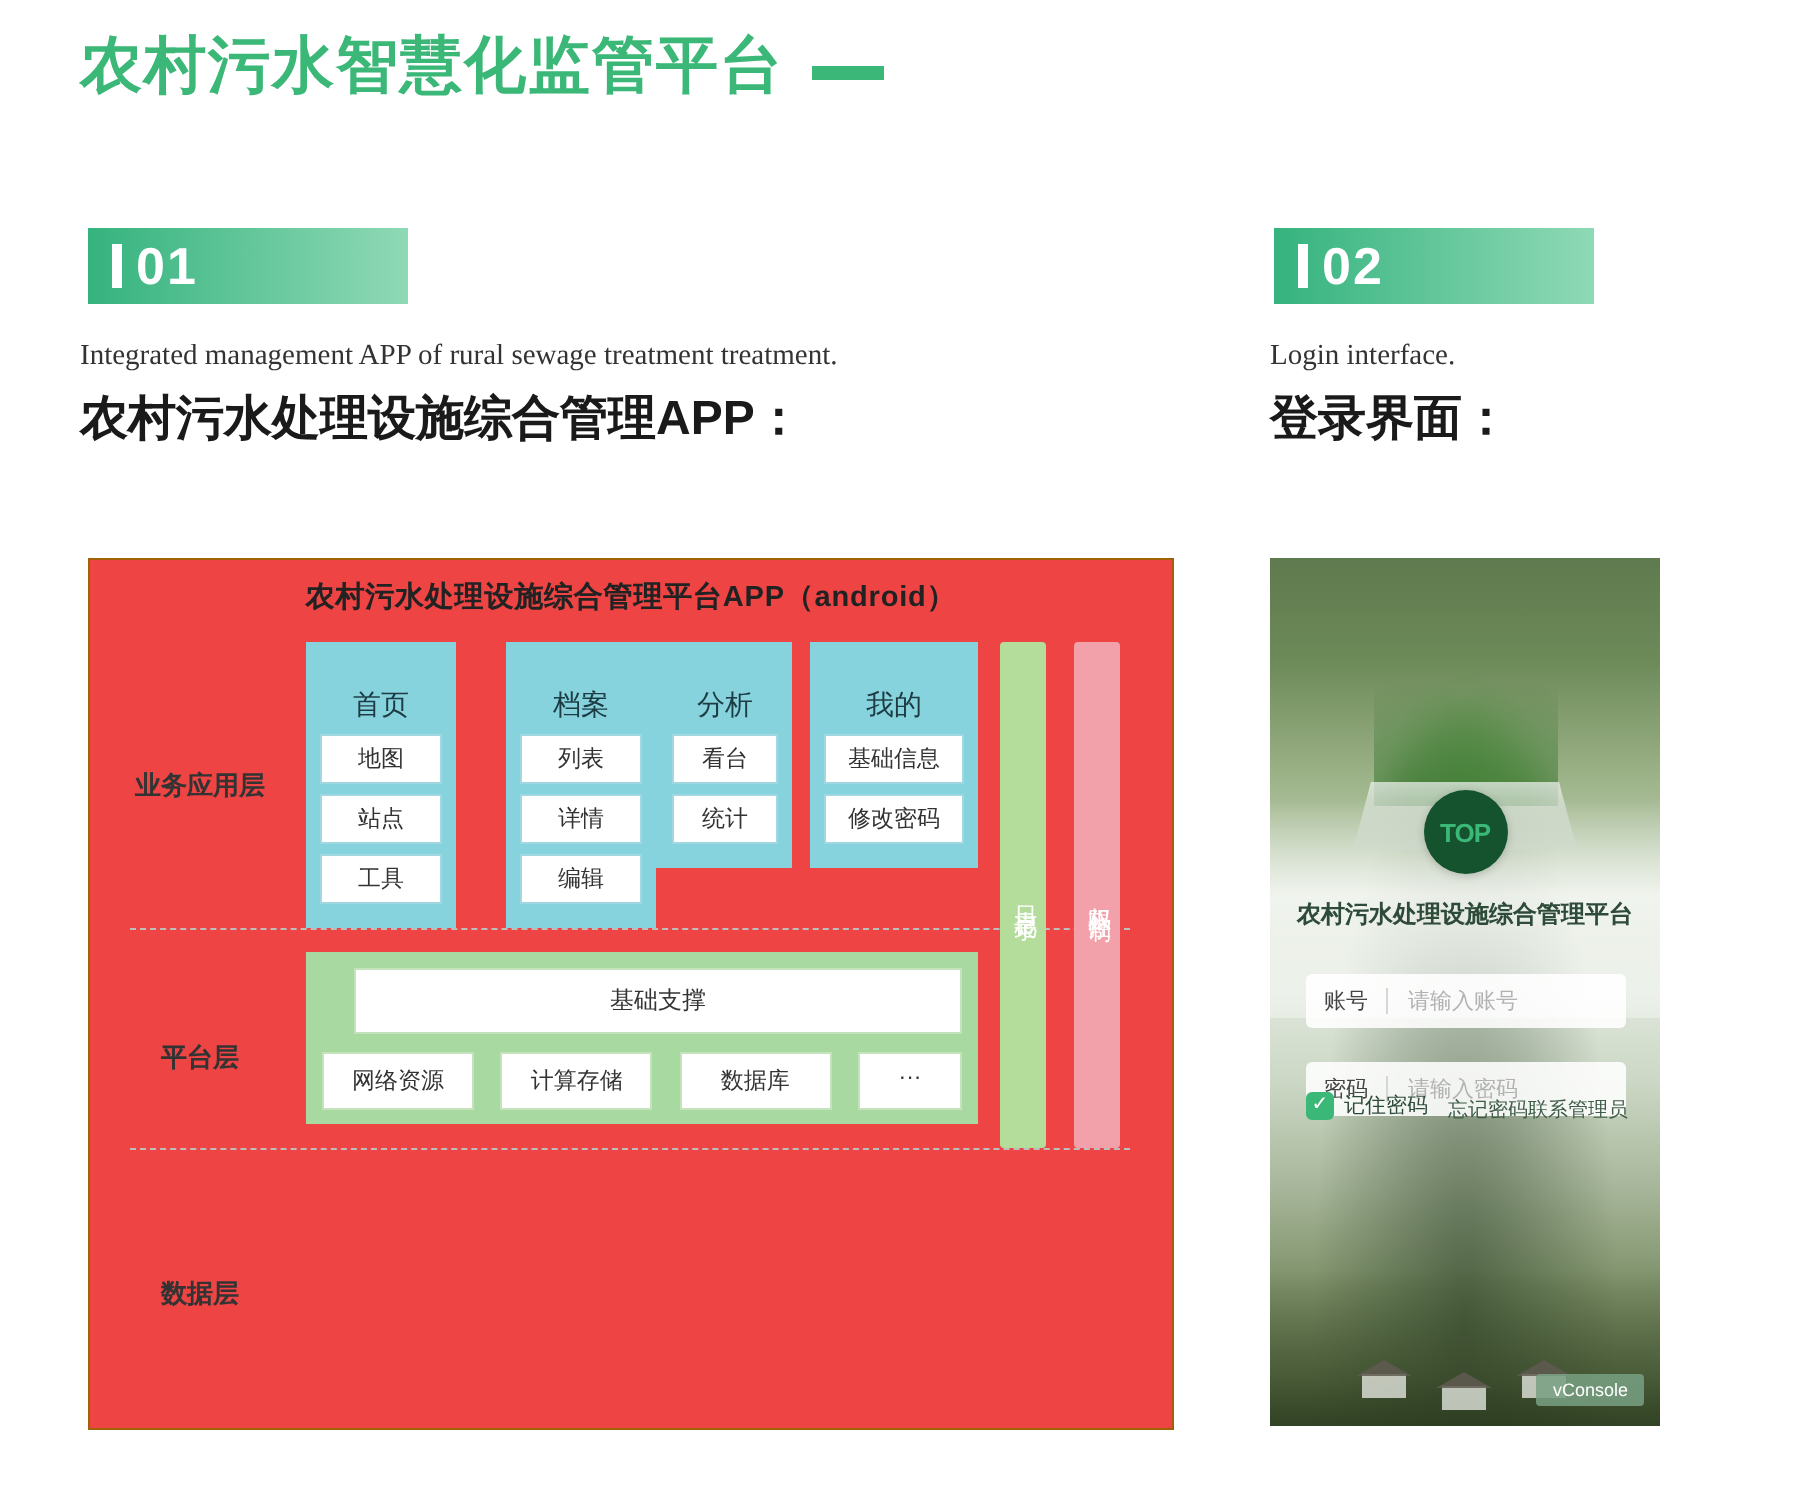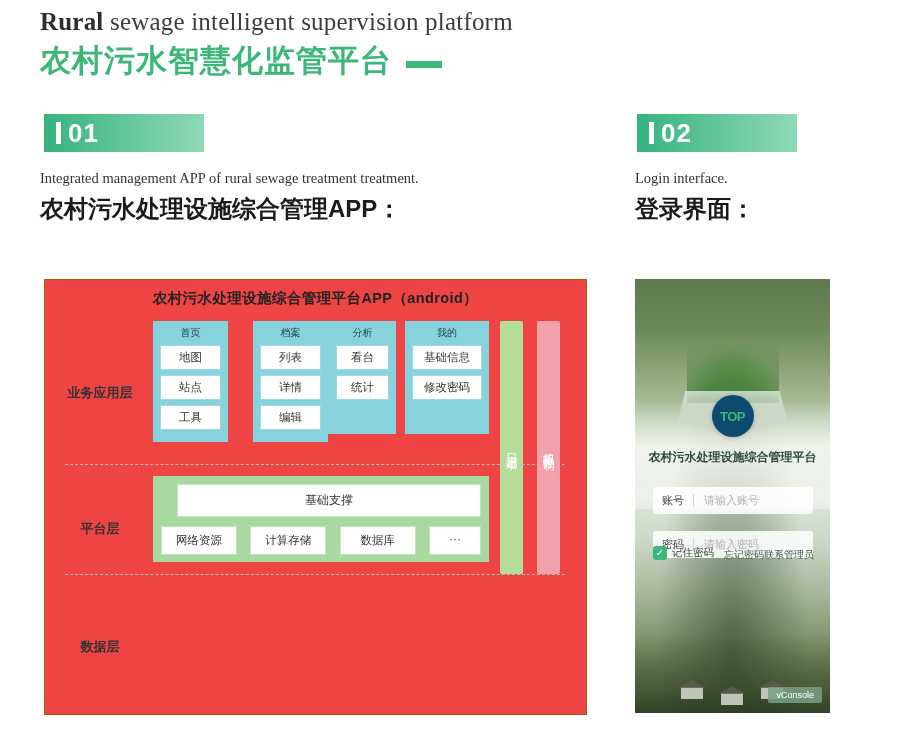--- a/index.html
+++ b/index.html
@@ -130,24 +130,24 @@
   
   .biz-col {
     position: absolute;
     background: #86d3de;
     width: 75px;
     padding: 5px 4px 7px 4px;
     box-sizing: border-box;
   }
   .biz-col .chd {
     text-align: center;
-    font-size: 10px;
+    font-size: 14px;
     color: #1c3b42;
     margin-bottom: 5px;
-    margin-top: 0;
+    margin-top: 18px;
     font-family: Liberation Serif, serif;
   }
   .biz-col .cell {
     background: #ffffff;
     border: 1px solid #9fd8e1;
     text-align: center;
     font-size: 11.5px;
     color: #333;
     padding: 4px 0;
     margin: 0 3px 5px 3px;
@@ -310,21 +310,21 @@
     background: linear-gradient(to bottom, rgba(255,255,255,0) 0%, rgba(255,255,255,0.75) 45%, rgba(255,255,255,0.35) 100%);
   }
   .phone-logo {
     position: absolute;
     left: 50%;
     top: 116px;
     transform: translateX(-50%);
     width: 42px;
     height: 42px;
     border-radius: 50%;
-    background: #0c4a6e;
+    background: #14532d;
     box-shadow: 0 1px 4px rgba(0,0,0,0.18);
     display: flex;
     align-items: center;
     justify-content: center;
     font-size: 13px;
     font-weight: bold;
     color: #3bb878;
     letter-spacing: -0.5px;
   }
   .phone-apptitle {
@@ -442,23 +442,20 @@
     width: 0; height: 0;
     border-left: 14px solid transparent;
     border-right: 14px solid transparent;
     border-bottom: 8px solid rgba(95,90,80,0.85);
   }
 </style>
 </head>
 <body>
 
 <div class="header">
-  <div class="title-en">
-    <span class="bold">Rural</span><span> sewage intelligent supervision platform</span>
-  </div>
   <div class="title-cn-row">
     <div class="title-cn">农村污水智慧化监管平台</div>
     <div class="title-dash"></div>
   </div>
 </div>
 
 <div class="sec-badge" style="left:44px; top:114px;">
   <div class="bar"></div>
   <div class="num">01</div>
 </div>

